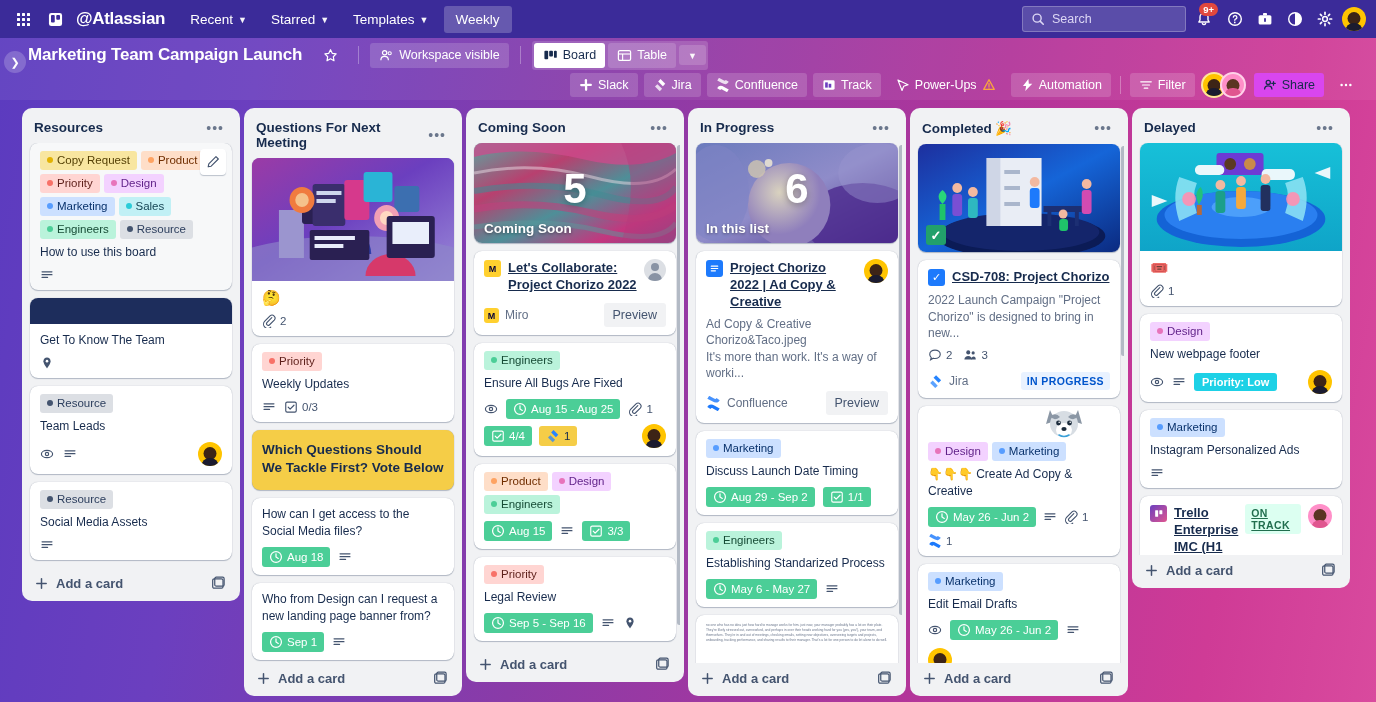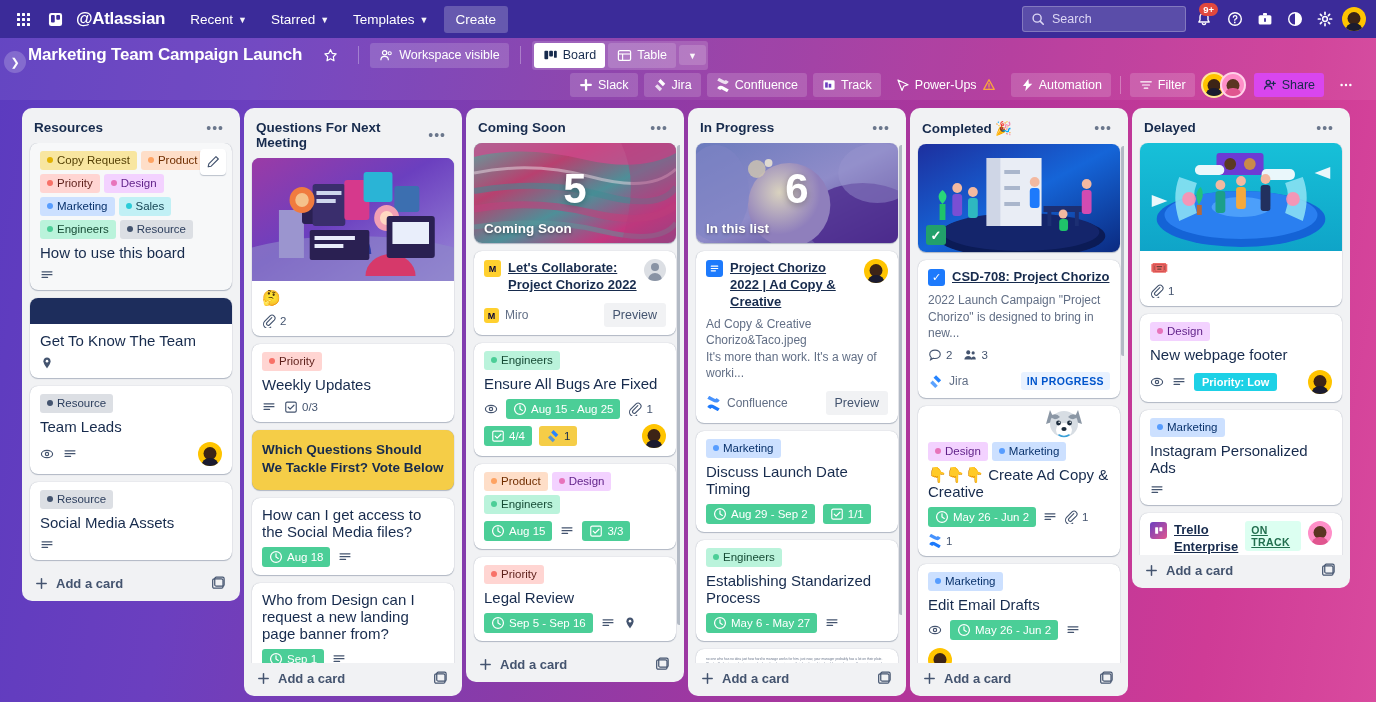--- a/index.html
+++ b/index.html
@@ -80,21 +80,21 @@
   .addcard{
     display:flex;align-items:center;justify-content:space-between;padding:8px 10px 10px 8px;color:#44546f;font-size:13px;cursor:pointer;
   }
   .addcard span.l{display:flex;align-items:center;gap:7px;font-weight:bold;}
 
   .card{
     background:#fff;border-radius:8px;box-shadow:0 1px 1px #091e4240,0 0 1px #091e424f;
     margin-bottom:8px;overflow:hidden;cursor:pointer;
   }
   .card-body{padding:8px 10px 8px 10px;}
-  .card-title{font-size:15px;line-height:17px;color:#172b4d;}
+  .card-title{font-size:12px;line-height:17px;color:#172b4d;}
   .labels{display:flex;flex-wrap:wrap;gap:4px;margin-bottom:5px;}
   .lbl{
     font-size:11.5px;line-height:14px;padding:2px 7px 3px 7px;border-radius:3px;display:flex;align-items:center;gap:4px;white-space:nowrap;
   }
   .lbl i{width:6px;height:6px;border-radius:50%;display:block;}
   .badges{display:flex;align-items:center;gap:8px;margin-top:7px;flex-wrap:wrap;color:#44546f;font-size:11.5px;}
   .badge{display:flex;align-items:center;gap:4px;color:#44546f;font-size:11.5px;}
   .badge.green{background:#4bce97;color:#fff;border-radius:3px;padding:3px 7px;font-weight:500;}
   .badge.yellowp{background:#f5cd47;color:#172b4d;border-radius:3px;padding:3px 7px;}
   .badge.cyan{background:#1dd1e6;color:#fff;border-radius:3px;padding:3px 8px;font-weight:bold;font-size:11px;}
@@ -169,21 +169,21 @@
     <span class="caret">▼</span>
   </div>
   <div class="tn-item">
     <span>Starred</span>
     <span class="caret">▼</span>
   </div>
   <div class="tn-item">
     <span>Templates</span>
     <span class="caret">▼</span>
   </div>
-  <div class="create-btn">Create</div>
+  <div class="create-btn">Weekly</div>
 
   <div class="tn-right">
     <div class="searchbox wide">
       <svg class="ic" viewBox="0 0 16 16">
           <circle cx="7" cy="7" r="4.6" fill="none" stroke="#dcd7f5" stroke-width="1.6"></circle>
           <line x1="10.4" y1="10.4" x2="14" y2="14" stroke="#dcd7f5" stroke-width="1.8" stroke-linecap="round"></line>
         </svg>
       <span>Search</span>
     </div>
     <div class="bell-wrap">

